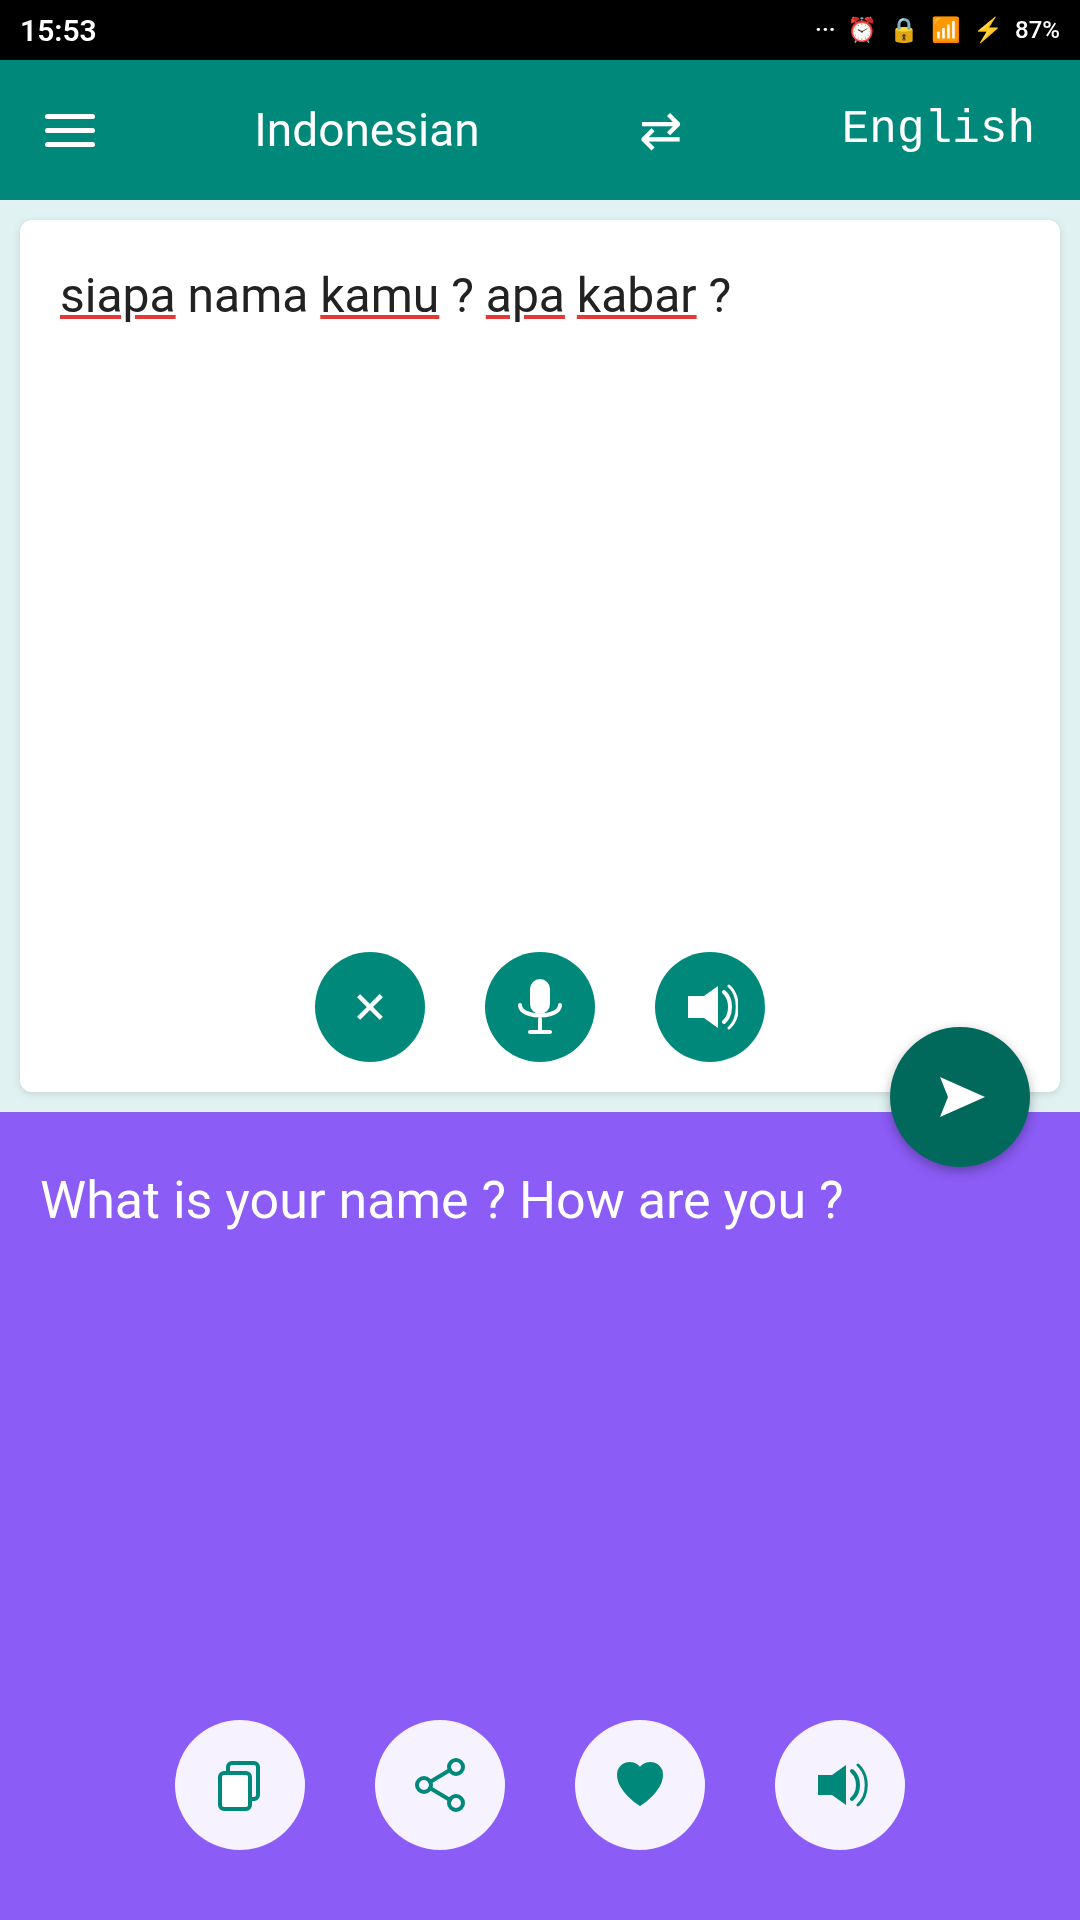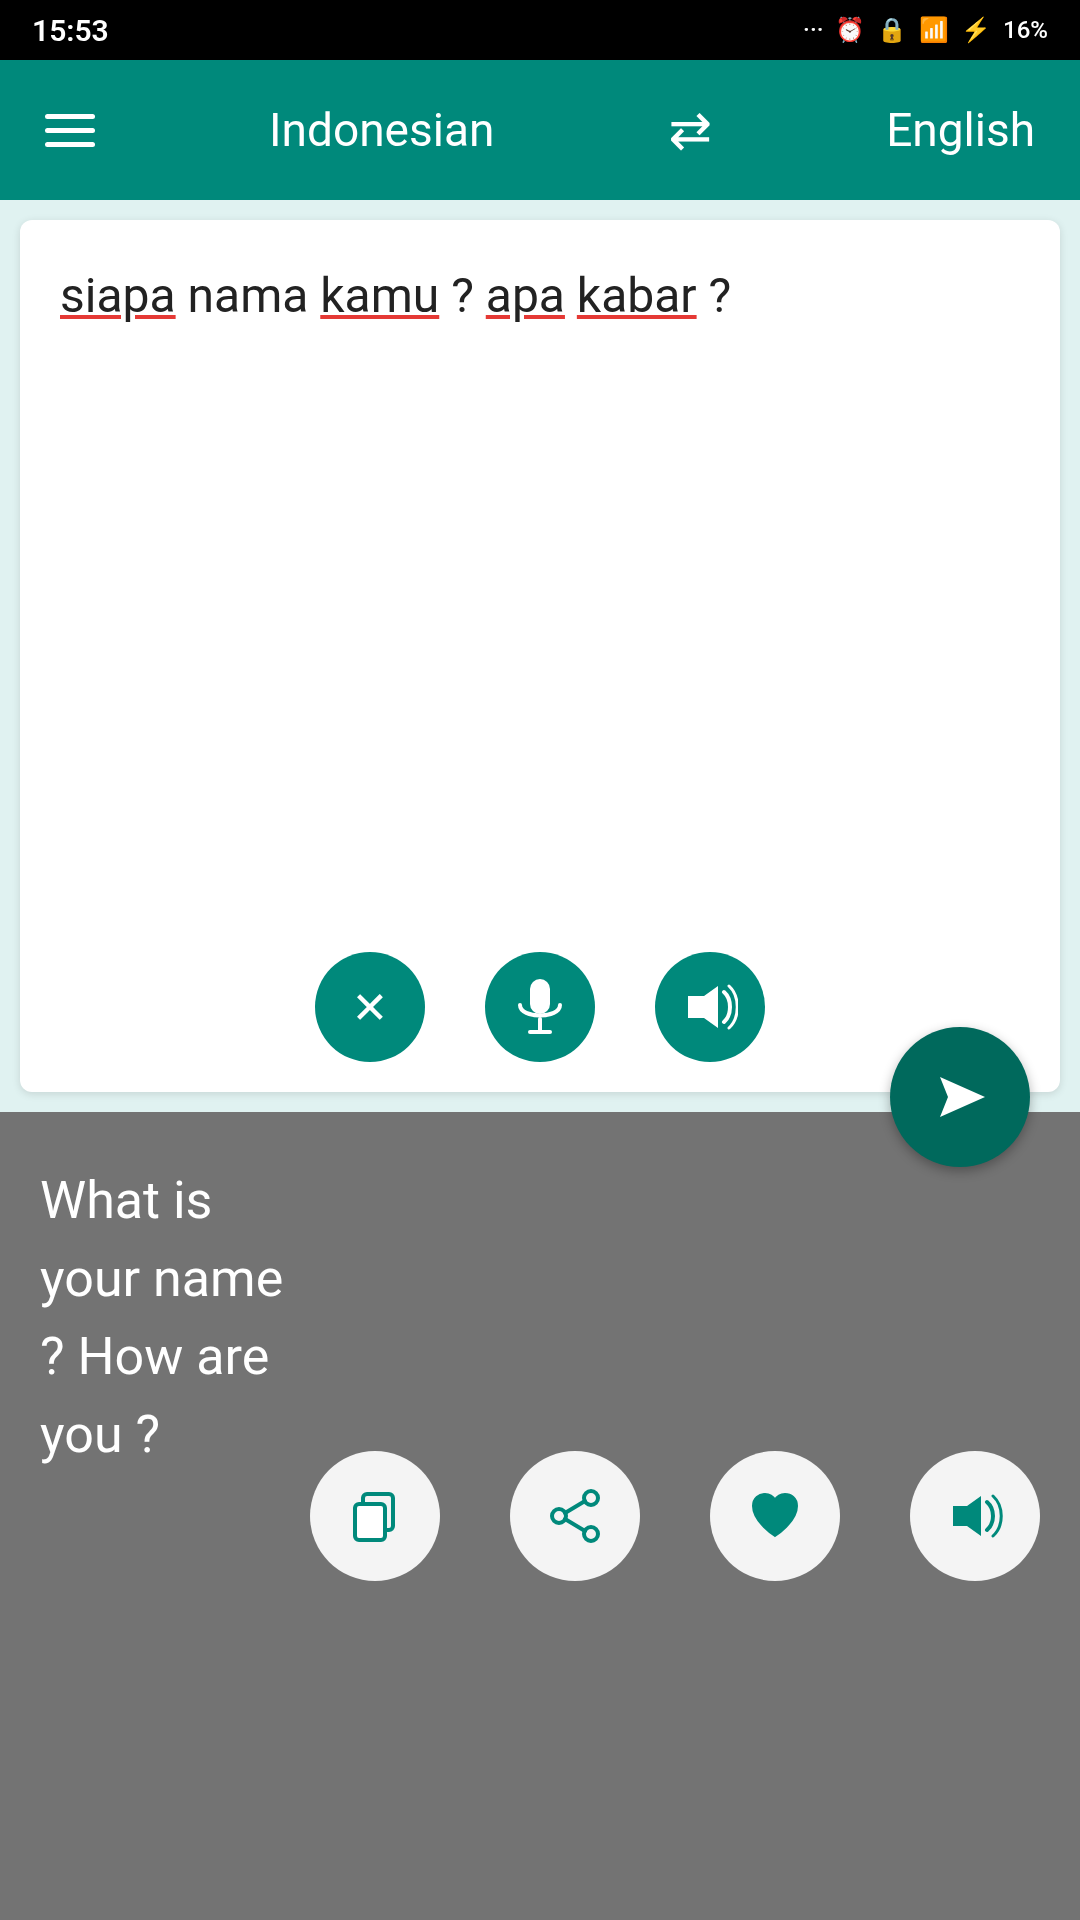--- a/index.html
+++ b/index.html
@@ -18,21 +18,21 @@
     }
 
     
     .status-bar {
       width: 100%;
       height: 60px;
       background: #000;
       display: flex;
       align-items: center;
       justify-content: space-between;
-      padding: 0 32px;
+      padding: 0 20px;
       color: #fff;
       font-size: 28px;
       font-weight: 500;
     }
 
     .status-time {
       font-size: 30px;
       font-weight: 600;
     }
 
@@ -82,20 +82,21 @@
       color: #fff;
       font-size: 52px;
       cursor: pointer;
     }
 
     .lang-target {
       color: #fff;
       font-size: 46px;
       font-weight: 400;
       cursor: pointer;
+      font-family: Liberation Mono, monospace;
     }
 
     
     .input-area {
       background: #fff;
       margin: 20px;
       border-radius: 12px;
       padding: 40px 40px 30px 40px;
       box-shadow: 0 2px 8px rgba(0,0,0,0.12);
       position: relative;
@@ -159,26 +160,26 @@
       align-items: center;
       justify-content: center;
       color: #fff;
       font-size: 56px;
       box-shadow: 0 4px 12px rgba(0,0,0,0.3);
       z-index: 10;
     }
 
     
     .output-area {
-      background: #737373;
+      background: #8b5cf6;
       margin: 0;
       flex: 1;
       padding: 50px 40px 40px 40px;
       display: flex;
-      flex-direction: row;
+      flex-direction: column;
       justify-content: space-between;
       min-height: 780px;
     }
 
     .output-text {
       font-size: 52px;
       color: #fff;
       line-height: 1.5;
       flex-grow: 1;
     }
@@ -222,21 +223,21 @@
 <body>
 
 <div class="status-bar">
   <span class="status-time">15:53</span>
   <div class="status-icons">
     <span>···</span>
     <span>⏰</span>
     <span>🔒</span>
     <span>📶</span>
     <span>⚡</span>
-    <span>16%</span>
+    <span>87%</span>
   </div>
 </div>
 
 <div class="toolbar">
   <div class="menu-icon">
     <span></span>
     <span></span>
     <span></span>
   </div>
   <span class="lang-source">Indonesian</span>

